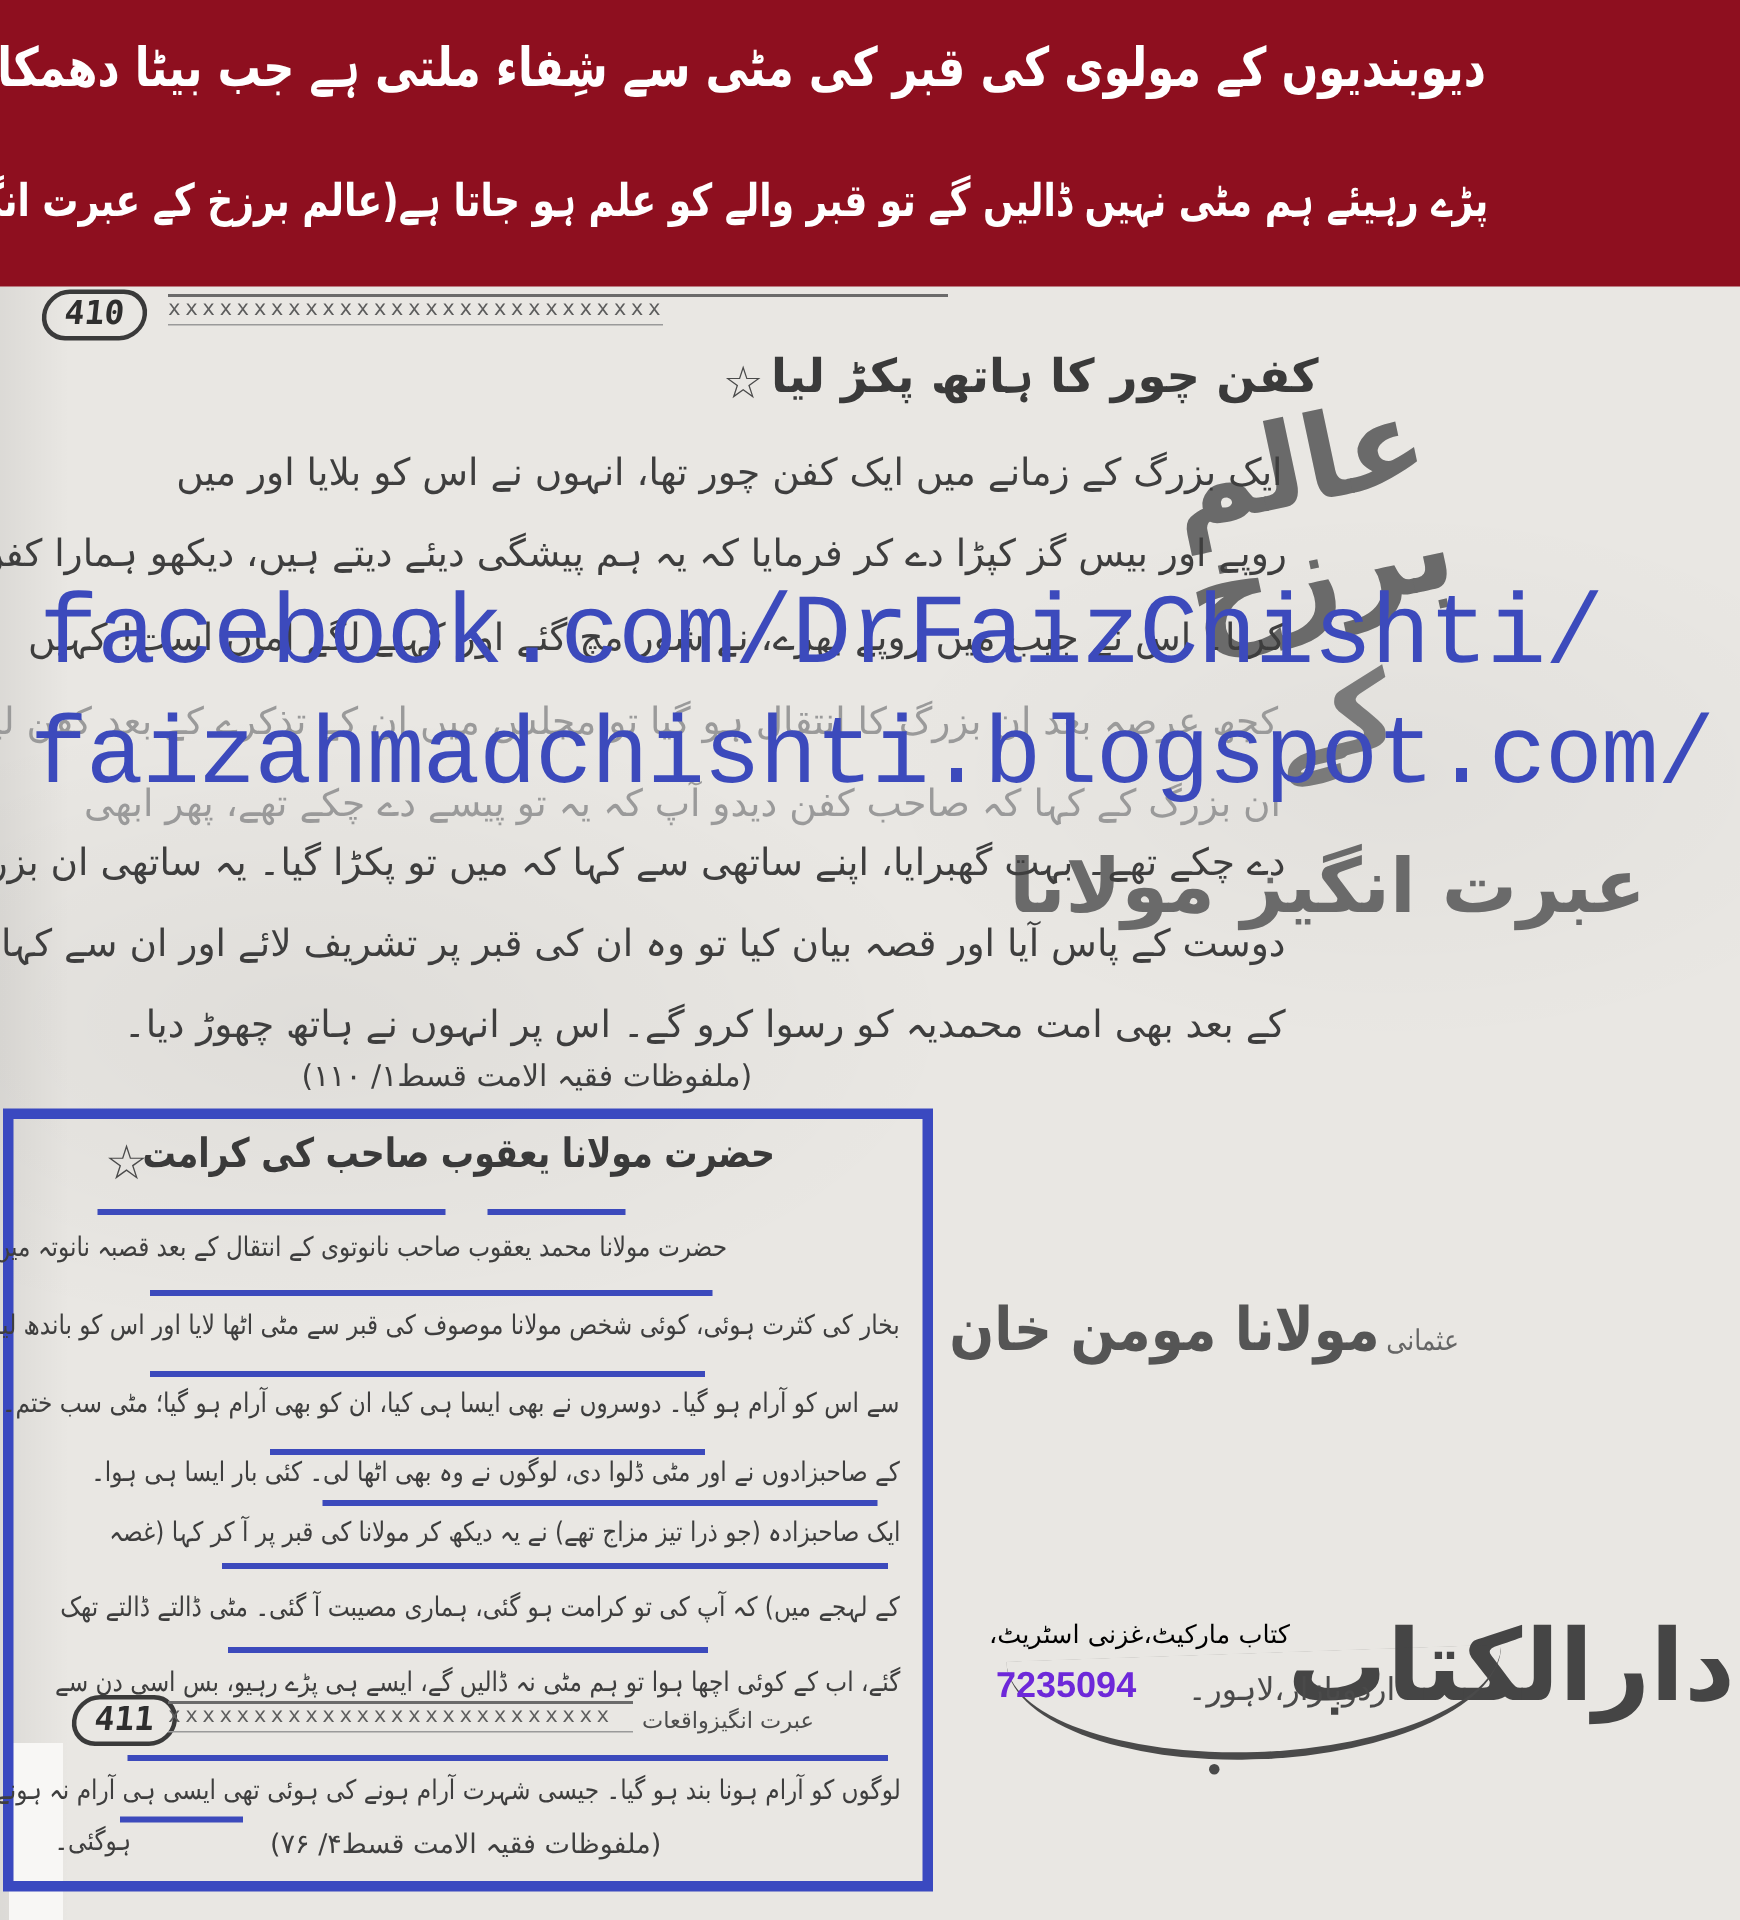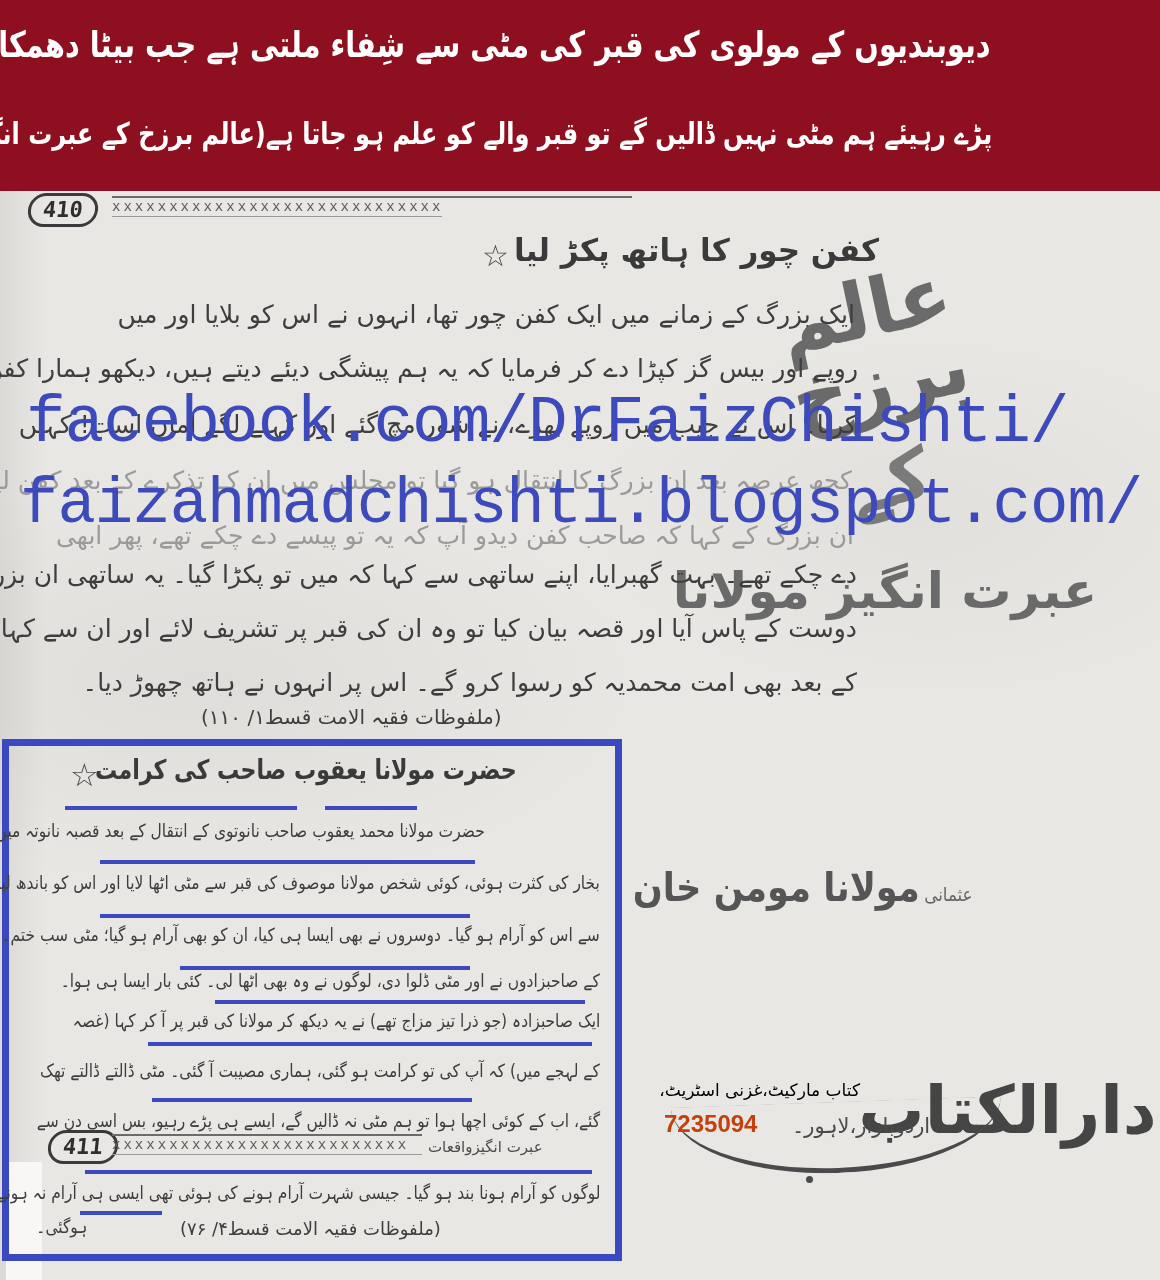--- a/index.html
+++ b/index.html
@@ -128,16 +128,16 @@
     <span style="font-size:19px;color:#666;">عثمانی</span>
     <span style="font-size:40px;font-weight:bold;color:#555;">مولانا مومن خان</span>
   </div>
 
   <div class="abs callig" style="left:855px;top:1072px;width:305px;font-size:66px;text-align:center;
        color:#454545;z-index:1;">دارالکتاب</div>
   <div class="abs swoosh" style="left:672px;top:1102px;z-index:1;"></div>
   <div class="abs dot" style="left:806px;top:1176px;z-index:1;"></div>
   <div class="abs urdu" style="left:660px;top:1080px;width:200px;font-size:17px;color:#000000;
        text-align:center;z-index:2;">کتاب مارکیٹ،غزنی اسٹریٹ،</div>
-  <div class="abs" style="left:664px;top:1110px;font:bold 24px 'Liberation Sans',sans-serif;color:#c2410c;z-index:2;">7235094</div>
+  <div class="abs" style="left:664px;top:1110px;font:bold 24px 'Liberation Sans',sans-serif;color:#6d28d9;z-index:2;">7235094</div>
   <div class="abs urdu" style="left:792px;top:1114px;font-size:21px;color:#4a4a4a;z-index:2;">اردوبازار،لاہور۔</div>
 
 </div>
 
 </body></html>

